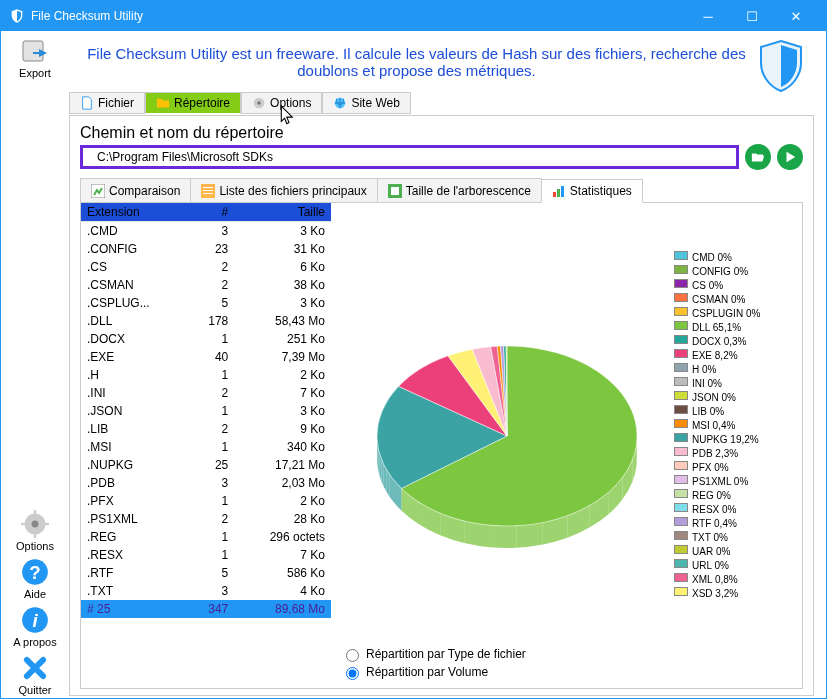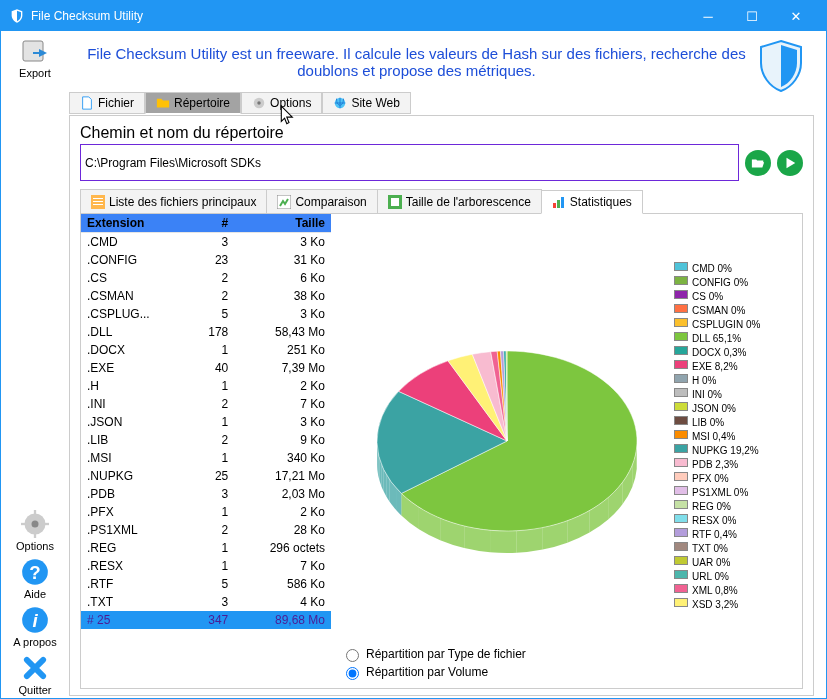--- a/index.html
+++ b/index.html
@@ -9,35 +9,35 @@
 .titlebar .winbtn { width: 44px; height: 30px; display: flex; align-items: center; justify-content: center; font-size: 13px; }
 .content { display: flex; height: calc(699px - 30px); }
 .sidebar { width: 68px; display: flex; flex-direction: column; align-items: center; padding-top: 4px; }
 .sidebar .sideitem { display: flex; flex-direction: column; align-items: center; font-size: 11px; color: #000; margin-bottom: 4px; cursor: pointer; }
 .sideicon { width: 32px; height: 32px; display: flex; align-items: center; justify-content: center; }
 .spacer { flex: 1; }
 .main { flex: 1; padding: 8px 12px 4px 0; display: flex; flex-direction: column; }
 .heading { text-align: center; font-size: 15px; color: #1d4ed8; padding: 6px 60px 6px 10px; position: relative; }
 .shield-right { position: absolute; right: 8px; top: 0; }
 .tabbar { display: flex; align-items: flex-start; height: 24px; border-bottom: 0; margin-top: 6px; }
-.tab { display: flex; align-items: center; gap: 4px; font-size: 12px; padding: 3px 10px; border: 1px solid #ccc; border-bottom: 1px solid #fff; background: #a3a3a3; cursor: pointer; position: relative; top: 1px; }
+.tab { display: flex; align-items: center; gap: 4px; font-size: 12px; padding: 3px 10px; border: 1px solid #ccc; border-bottom: 1px solid #fff; background: #84cc16; cursor: pointer; position: relative; top: 1px; }
 .tab.inactive { background: #f3f3f3; border-bottom: 1px solid #ccc; }
 .panel { border: 1px solid #ccc; padding: 6px 10px 6px 10px; flex: 1; display: flex; flex-direction: column; }
 .label { font-size: 16px; margin: 2px 0; }
 .pathrow { display: flex; align-items: center; gap: 6px; }
-.pathinput { flex: 1; border: 1px solid #6d28d9; padding: 2px 4px; font-size: 12px; height: 37px; }
+.pathinput { flex: 1; border: 3px solid #6d28d9; padding: 2px 14px; font-size: 12px; height: 24px; }
 .circlebtn { width: 26px; height: 26px; border-radius: 50%; display: flex; align-items: center; justify-content: center; color: #fff; cursor: pointer; }
 .subtabbar { display: flex; height: 24px; margin-top: 8px; }
 .subtab { display: flex; align-items: center; gap: 4px; font-size: 12px; padding: 3px 10px; border: 1px solid #ccc; cursor: pointer; border-bottom: none; background: #f3f3f3; margin-right: -1px; }
 .subtab.active { background: #fff; border-bottom: 1px solid #fff; position: relative; top: 1px; z-index: 2; }
 .subpanel { border: 1px solid #ccc; flex: 1; display: flex; position: relative; }
 .tablewrap { width: 250px; border-right: 0; overflow-y: scroll; overflow-x: hidden; font-size: 12px; position: relative; }
 table { border-collapse: collapse; width: 100%; }
 th, td { padding: 2px 6px; font-size: 12px; }
-th { text-align: left; font-weight: bold; border-bottom: 1px solid #e5e5e5; background: #3b82f6; }
+th { text-align: left; font-weight: normal; border-bottom: 1px solid #e5e5e5; background: #1d4ed8; }
 th.num, td.num { text-align: right; }
 .totalrow td { background: #2196F3; color: #4c1d95; }
 .chartarea { flex: 1; display: flex; padding: 8px; }
 .piewrap { flex: 1; display: flex; align-items: center; justify-content: center; }
 .legend { width: 120px; font-size: 10px; line-height: 14px; padding-top: 40px; }
 .legrow { display: flex; align-items: flex-start; gap: 4px; }
 .legbox { width: 14px; height: 9px; border: 1px solid #888; }
 .radios { position: absolute; bottom: 6px; left: 260px; font-size: 12px; }
 .radios label { display: flex; align-items: center; gap: 4px; margin: 2px 0; cursor: pointer; }
 .ticon { width: 14px; height: 14px; display: inline-flex; align-items: center; justify-content: center; }
@@ -176,36 +176,36 @@
           <svg width="14" height="14" viewBox="0 0 16 16">
               <path fill="#fff" d="M4 2l10 6-10 6z"></path>
             </svg>
         </div>
       </div>
 
       <div class="subtabbar">
         <div class="subtab">
           <span class="ticon">
               <svg width="14" height="14">
+                <rect width="14" height="14" fill="#fff" stroke="#888"></rect>
+                <path d="M3 11l3-5 2 3 3-5" stroke="#4caf50" fill="none" stroke-width="2"></path>
+              </svg>
+            </span>
+          <span>Comparaison</span>
+        </div>
+        <div class="subtab">
+          <span class="ticon">
+              <svg width="14" height="14">
                 <rect width="14" height="14" fill="#ffb74d"></rect>
                 <rect x="2" y="3" width="10" height="1" fill="#fff"></rect>
                 <rect x="2" y="6" width="10" height="1" fill="#fff"></rect>
                 <rect x="2" y="9" width="10" height="1" fill="#fff"></rect>
               </svg>
             </span>
           <span>Liste des fichiers principaux</span>
-        </div>
-        <div class="subtab">
-          <span class="ticon">
-              <svg width="14" height="14">
-                <rect width="14" height="14" fill="#fff" stroke="#888"></rect>
-                <path d="M3 11l3-5 2 3 3-5" stroke="#4caf50" fill="none" stroke-width="2"></path>
-              </svg>
-            </span>
-          <span>Comparaison</span>
         </div>
         <div class="subtab">
           <span class="ticon">
               <svg width="14" height="14">
                 <rect width="14" height="14" fill="#4caf50"></rect>
                 <rect x="3" y="3" width="8" height="8" fill="#fff"></rect>
               </svg>
             </span>
           <span>Taille de l'arborescence</span>
         </div>

